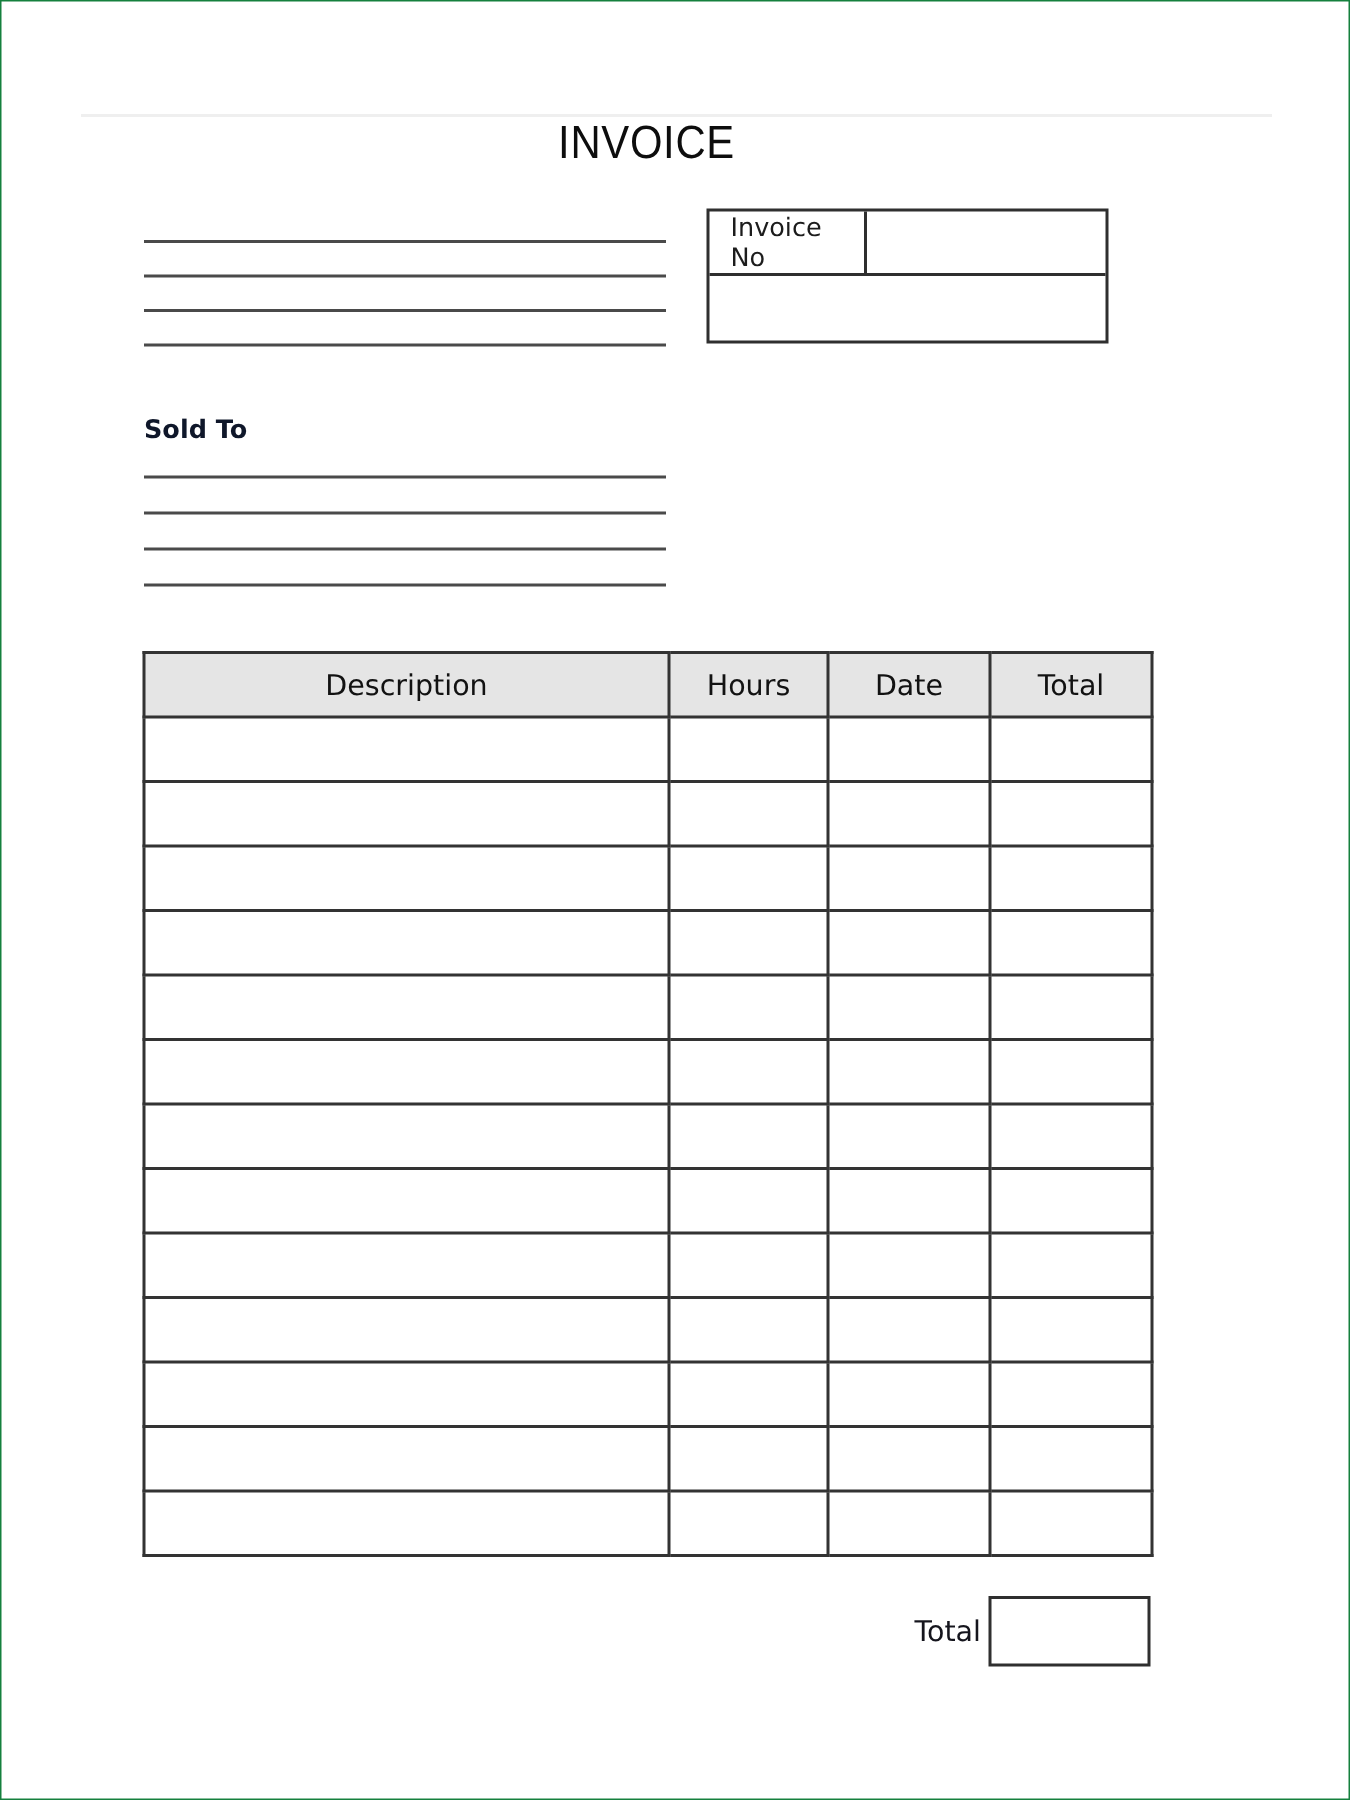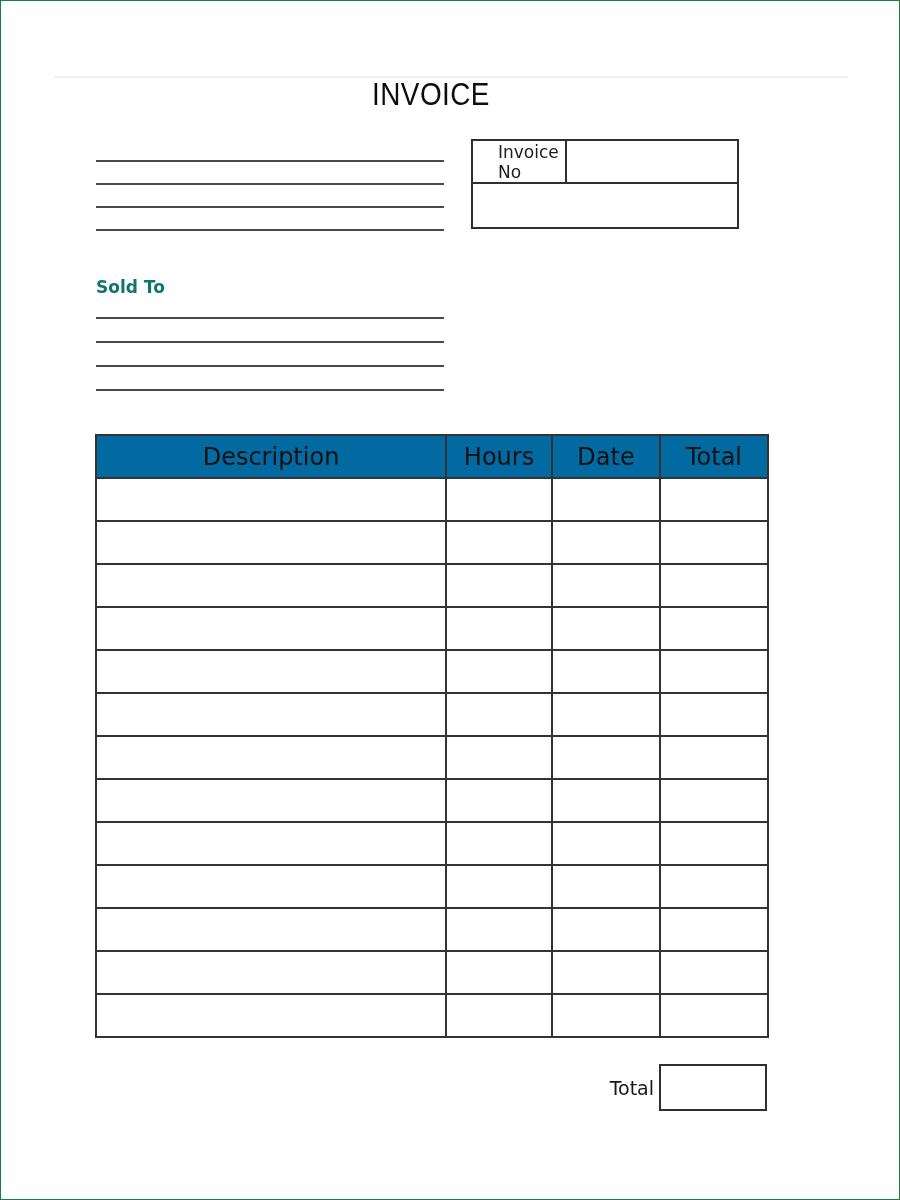--- a/index.html
+++ b/index.html
@@ -35,43 +35,43 @@
 
   
   .meta-table {
     position:absolute; left:470px; top:138px;
     width:268px; height:90px;
     border:2px solid #2f2f2f; background:#fff;
   }
   .meta-row { display:flex; height:43px; }
   .meta-row.first { border-bottom:2px solid #2f2f2f; }
   .meta-label {
-    width:94px; border-right:2px solid #2f2f2f;
-    display:flex; align-items:center; padding-left:25px;
+    width:105px; border-right:2px solid #2f2f2f;
+    display:flex; align-items:center; padding-left:14px;
     font-size:17px; color:#1c1c1c;
   }
   .meta-value { flex:1; }
 
   .sold-to {
     position:absolute; left:95px; top:276px;
-    font-size:17px; font-weight:bold; color:#0f766e;
+    font-size:17px; font-weight:bold; color:#0f172a;
   }
 
   
   table.items {
     position:absolute; left:94px; top:433px;
     width:672px; border-collapse:collapse;
     table-layout:fixed;
   }
   table.items th, table.items td {
     border:2px solid #333333; padding:0;
   }
   table.items th {
-    height:43px; background:#0369a1;
-    font-size:24px; font-weight:400; color:#121212;
+    height:43px; background:#e5e5e5;
+    font-size:19px; font-weight:400; color:#121212;
     text-align:center; vertical-align:middle;
   }
   table.items td { height:43px; background:#ffffff; }
 
   .total-label {
     position:absolute; left:440px; top:1076px; width:213px;
     text-align:right; font-size:19px; color:#15151d;
   }
   .total-box {
     position:absolute; left:658px; top:1063px;

